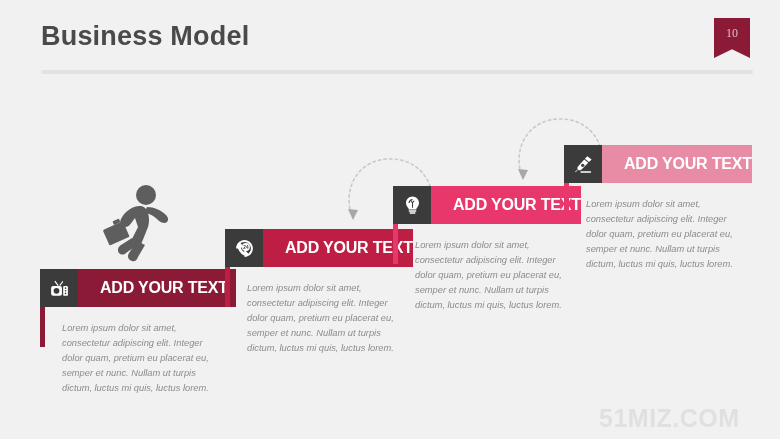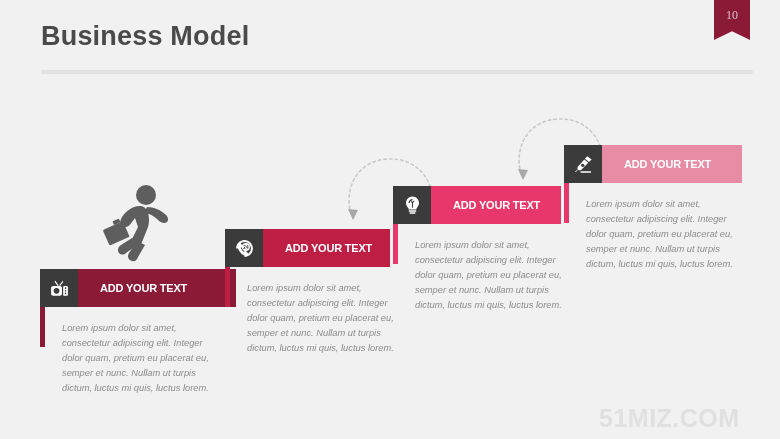--- a/index.html
+++ b/index.html
@@ -38,21 +38,21 @@
     left: 34px;
     top: 70px;
     width: 712px;
     height: 4px;
     background: #e2e2e2;
     border-radius: 2px;
   }
   .page-badge {
     position: absolute;
     left: 707px;
-    top: 0;
+    top: 18px;
     width: 36px;
     height: 40px;
     background: #8b1a36;
     clip-path: polygon(0 0, 100% 0, 100% 100%, 50% 78%, 0 100%);
     display: flex;
     align-items: flex-start;
     justify-content: center;
   }
   .page-badge span {
     color: #d8c3cb;
@@ -80,21 +80,21 @@
     justify-content: center;
     flex: 0 0 38px;
   }
   .step-icon svg { display: block; }
   .step-label {
     flex: 1 1 auto;
     display: flex;
     align-items: center;
     padding-left: 22px;
     color: #ffffff;
-    font-size: 11px;
+    font-size: 16px;
     font-weight: bold;
     letter-spacing: -0.2px;
     white-space: nowrap;
   }
   .step-body {
     position: relative;
     margin-top: 14px;
     padding-left: 22px;
     font-style: italic;
   }

